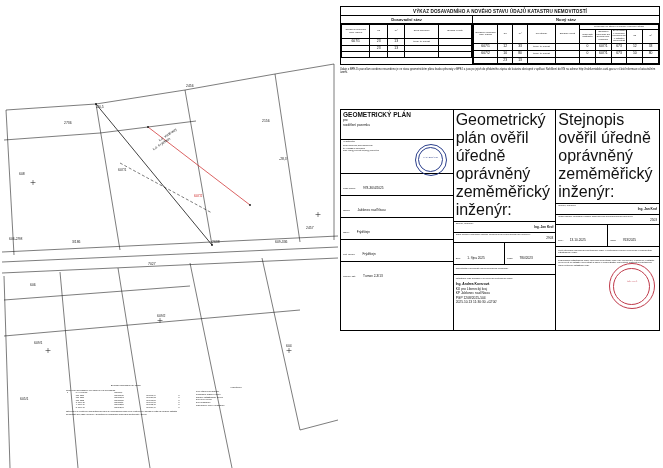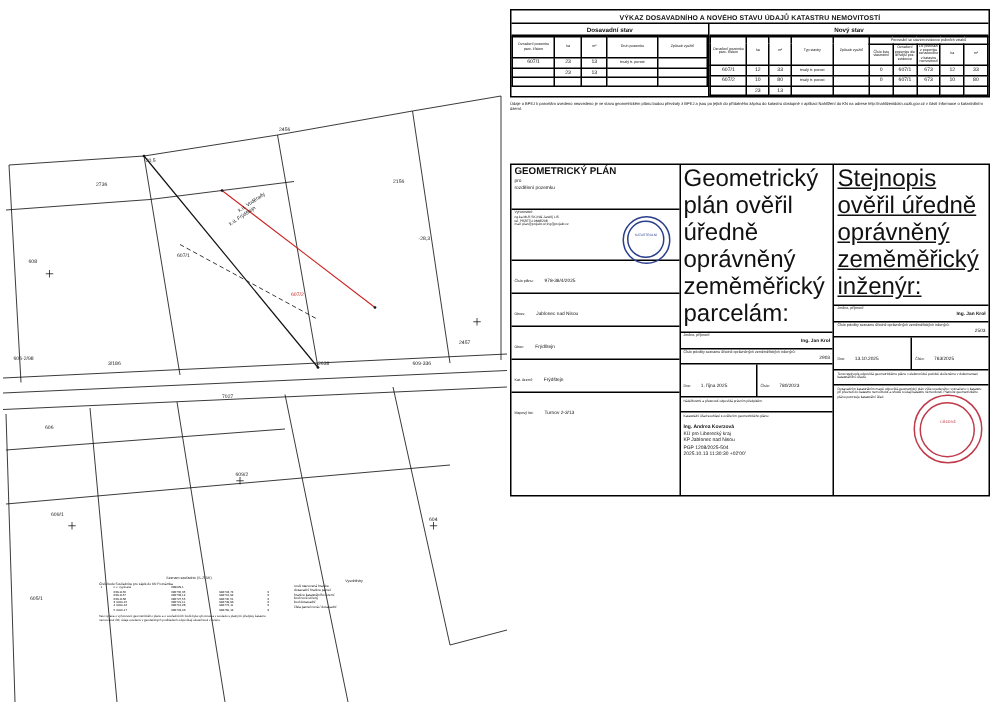--- a/index.html
+++ b/index.html
@@ -398,21 +398,21 @@
           <span class="lbl">Kat. území:</span>
           <span class="val" style="margin-left:3px">Frýdštejn</span>
         </div>
         <div class="cell">
           <span class="lbl">Mapový list:</span>
           <span class="val" style="margin-left:3px">Turnov 2-3/13</span>
         </div>
       </div>
 
       <div class="gp-col c2">
-        <div class="cell" style="min-height:9px;">Geometrický plán ověřil úředně oprávněný zeměměřický parcelám:</div>
+        <div class="cell" style="min-height:9px;">Geometrický plán ověřil úředně oprávněný zeměměřický inženýr:</div>
         <div class="cell">
           <div class="lbl">Jméno, příjmení:</div>
           <div class="val b right-al">Ing. Jan Kroł</div>
         </div>
         <div class="cell">
           <div class="lbl">Číslo položky seznamu úředně oprávněných zeměměřických inženýrů:</div>
           <div class="val right-al">2903</div>
         </div>
         <div class="twocol cell" style="padding:0;">
           <div>
@@ -429,21 +429,21 @@
           <div class="mini">Katastrální úřad souhlasí s ověřením geometrického plánu:</div>
           <div class="sig-line b" style="margin-top:3px">Ing. Andrea Kovrzová</div>
           <div class="sig-line">KÚ pro Liberecký kraj</div>
           <div class="sig-line">KP Jablonec nad Nisou</div>
           <div class="sig-line">PGP 1208/2025-504</div>
           <div class="sig-line">2025.10.13 11:30:30 +02'00'</div>
         </div>
       </div>
 
       <div class="gp-col c3">
-        <div class="cell" style="min-height:9px;text-decoration:underline;">Stejnopis ověřil úředně oprávněný zeměměřický inženýr:</div>
+        <div class="cell" style="min-height:9px;">Stejnopis ověřil úředně oprávněný zeměměřický inženýr:</div>
         <div class="cell">
           <div class="lbl">Jméno, příjmení:</div>
           <div class="val b right-al">Ing. Jan Kroł</div>
         </div>
         <div class="cell">
           <div class="lbl">Číslo položky seznamu úředně oprávněných zeměměřických inženýrů:</div>
           <div class="val right-al">2503</div>
         </div>
         <div class="twocol cell" style="padding:0;">
           <div>

